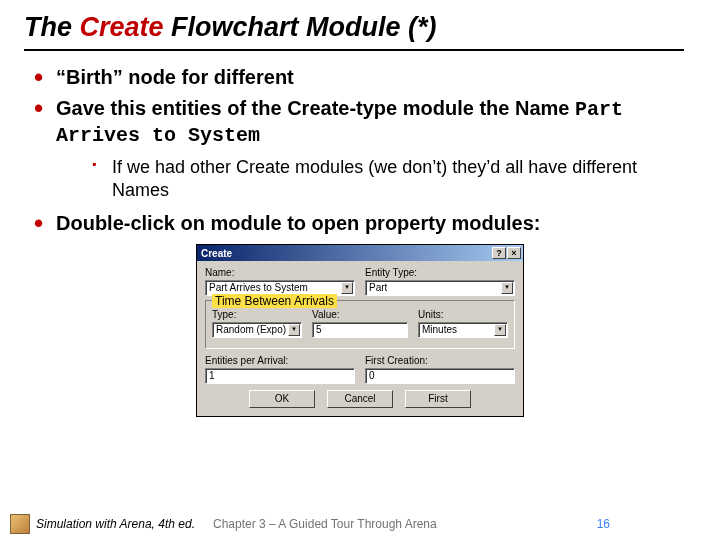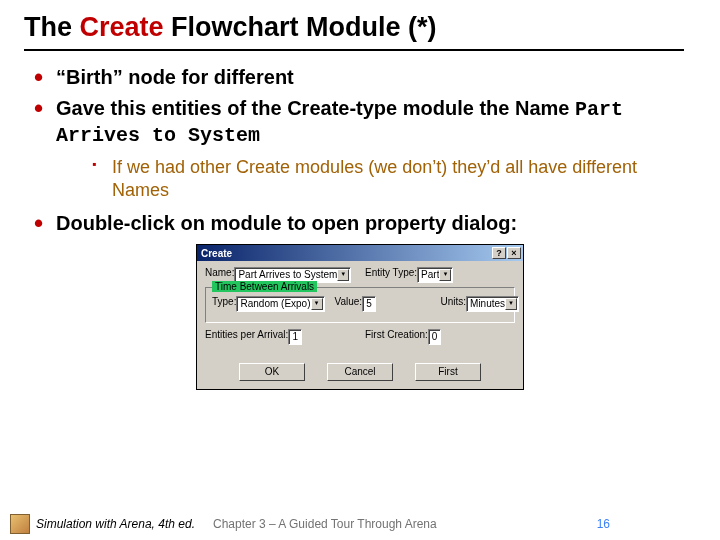--- a/index.html
+++ b/index.html
@@ -10,20 +10,21 @@
     font-family: Arial, Helvetica, sans-serif;
     position: relative;
     overflow: hidden;
   }
   .slide {
     padding: 12px 24px 0 24px;
   }
   h1 {
     font-size: 27px;
     font-weight: bold;
+    font-style: italic;
     color: #000;
     margin-bottom: 6px;
   }
   h1 .red { color: #c00000; }
   .hr {
     border-bottom: 2px solid #000;
     width: 660px;
     margin: 0 0 14px 0;
   }
   ul.main {
@@ -52,21 +53,21 @@
     list-style: none;
     padding-left: 36px;
     margin-top: 8px;
     margin-bottom: 10px;
   }
   ul.sub > li {
     position: relative;
     padding-left: 20px;
     font-size: 18px;
     line-height: 1.25;
-    color: #a16207;
+    color: #000000;
   }
   ul.sub > li::before {
     content: "▪";
     position: absolute;
     left: 0;
     top: 1px;
     color: #c00000;
     font-size: 12px;
   }
   
@@ -106,21 +107,21 @@
     cursor: default;
   }
   .dlgbody {
     padding: 6px 8px 8px 8px;
   }
   .row {
     display: flex;
     gap: 10px;
     margin-bottom: 4px;
   }
-  .col { display: flex; flex-direction: row; flex: 1; }
+  .col { display: flex; flex-direction: column; flex: 1; }
   .col.sm { flex: 0 0 96px; }
   .lbl { font-size: 10px; margin-bottom: 2px; color: #000; }
   .field {
     height: 16px;
     background: #fff;
     border: 1px solid #808080;
     border-right-color: #fff;
     border-bottom-color: #fff;
     box-shadow: inset 1px 1px 0 #404040;
     padding: 0 3px;
@@ -148,29 +149,29 @@
     border-right-color: #fff;
     border-bottom-color: #fff;
     padding: 8px 6px 6px 6px;
     margin: 4px 0 6px 0;
     position: relative;
   }
   .group .legend {
     position: absolute;
     top: -7px;
     left: 6px;
-    background: #22c55e;
+    background: #fde047;
     padding: 0 3px;
-    font-size: 10px;
+    font-size: 12px;
   }
   .btnrow {
     display: flex;
     justify-content: center;
-    gap: 22px;
-    margin-top: 18px;
+    gap: 12px;
+    margin-top: 6px;
   }
   .btn {
     width: 66px;
     height: 18px;
     background: #d4d0c8;
     border: 1px solid #fff;
     border-right-color: #404040;
     border-bottom-color: #404040;
     font-size: 10px;
     text-align: center;
@@ -214,21 +215,21 @@
     <li>
       <span class="bold">“Birth” node for different</span>
     </li>
     <li>
       <span class="bold">Gave this entities of the Create-type module the Name </span><span class="mono">Part Arrives to System</span>
       <ul class="sub">
         <li><span>If we had other Create modules (we don’t) they’d all have different Names</span></li>
       </ul>
     </li>
     <li>
-      <span class="bold">Double-click on module to open property dialog:</span>
+      <span class="bold">Double-click on module to open property modules:</span>
     </li>
   </ul>
 
   <div class="dialog">
     <div class="titlebar">
       <span>Create</span>
       <span class="spacer"></span>
       <div class="winbtn">?</div>
       <div class="winbtn">×</div>
     </div>

